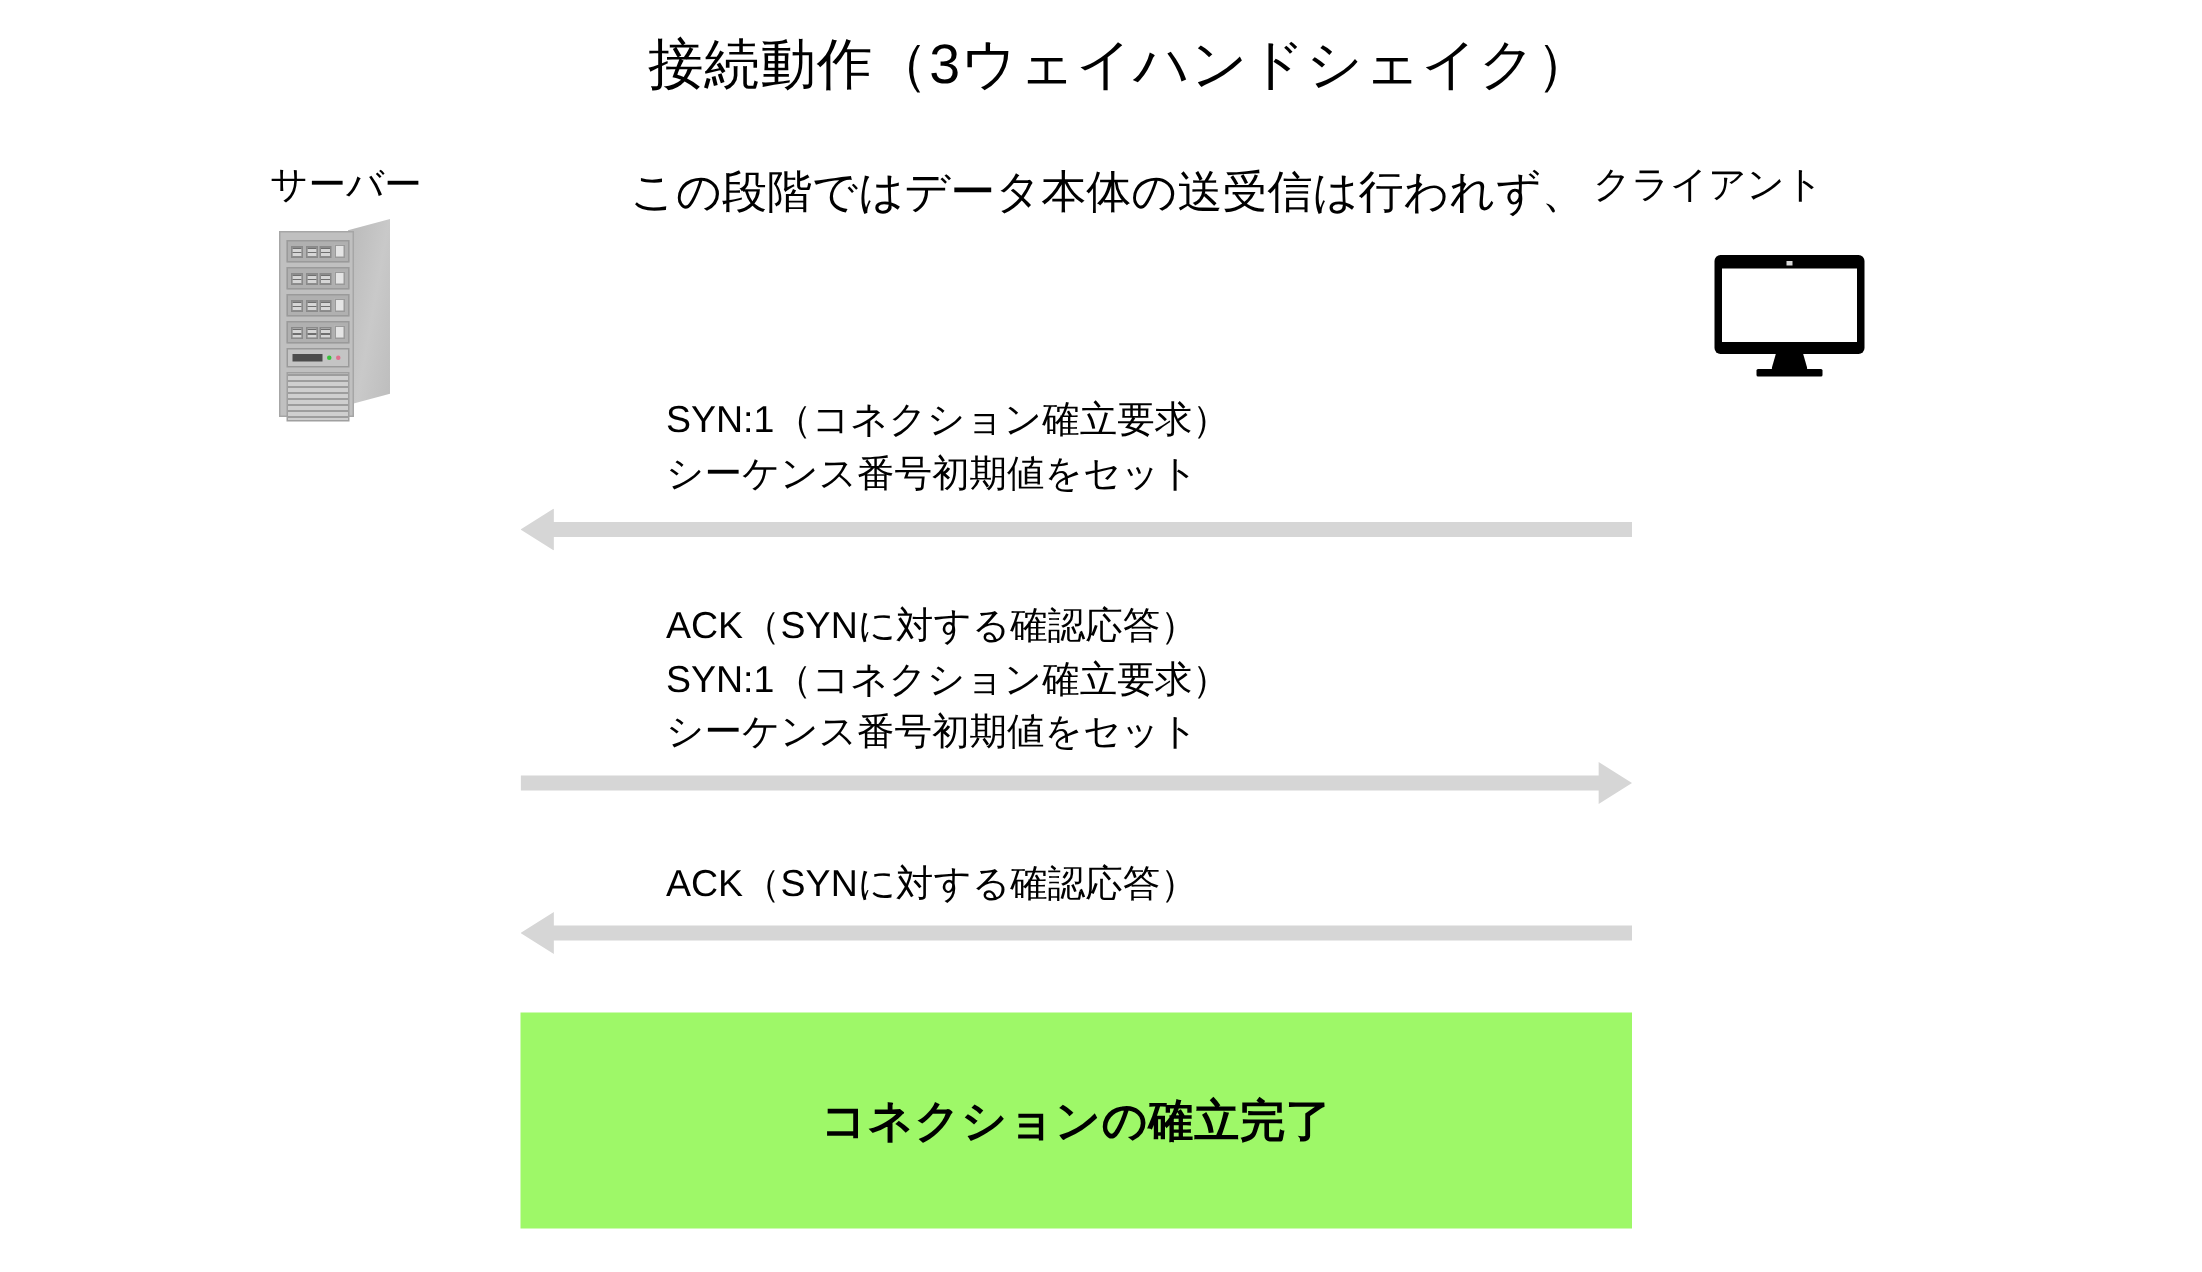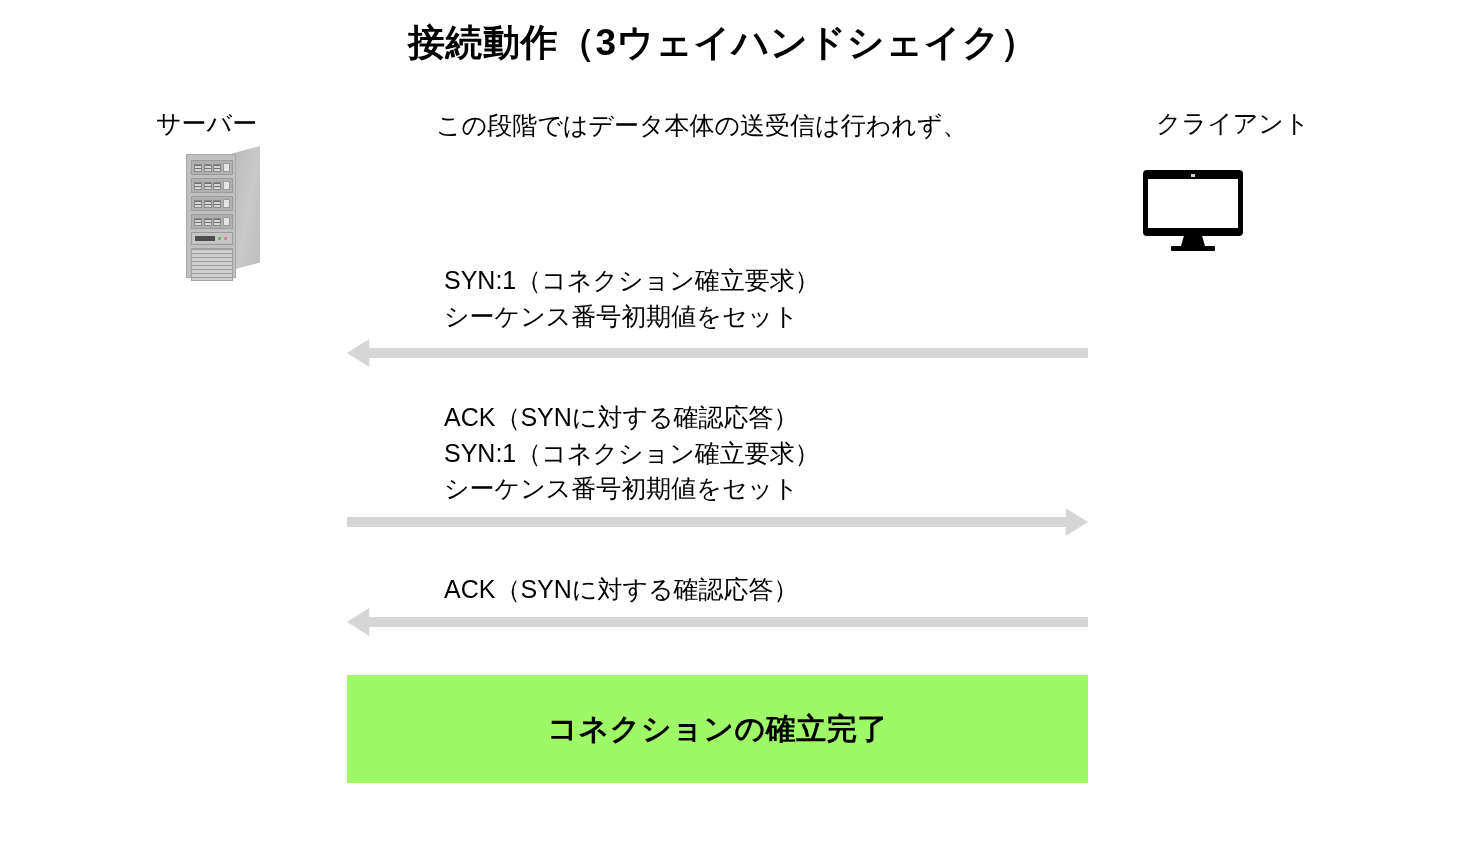--- a/index.html
+++ b/index.html
@@ -15,49 +15,48 @@
     position: relative;
     width: 1468px;
     height: 848px;
     background: #ffffff;
     overflow: hidden;
   }
 
   
   .title {
     position: absolute;
-    left: 408px;
+    left: 432px;
     top: 20px;
     width: 700px;
     font-size: 37px;
-    font-weight: bold;
+    font-weight: normal;
     letter-spacing: 0.5px;
     line-height: 1.25;
     white-space: nowrap;
   }
 
   
   .endpoint-label {
     position: absolute;
     font-size: 25px;
     line-height: 1.2;
     white-space: nowrap;
   }
-  .endpoint-label.server { left: 156px; top: 108px; }
-  .endpoint-label.client { left: 1156px; top: 108px; }
+  .endpoint-label.server { left: 180px; top: 108px; }
+  .endpoint-label.client { left: 1062px; top: 108px; }
 
   
   .description {
     position: absolute;
     left: 420px;
     top: 108px;
     width: 640px;
-    font-size: 25px;
+    font-size: 30px;
     line-height: 1.42;
-    margin-left: 16px;
   }
   .description .line { white-space: nowrap; }
 
   
   .server-icon {
     position: absolute;
     left: 186px;
     top: 146px;
     width: 74px;
     height: 132px;
@@ -236,21 +235,21 @@
   .arrow-1 { top: 339px; }
   .arrow-2 { top: 508px; }
   .arrow-3 { top: 608px; }
 
   
   .banner {
     position: absolute;
     left: 347px;
     top: 675px;
     width: 741px;
-    height: 108px;
+    height: 144px;
     background: #9ef868;
     display: flex;
     align-items: center;
     justify-content: center;
   }
   .banner-text {
     font-size: 30px;
     font-weight: bold;
     color: #000000;
     letter-spacing: 0.5px;

